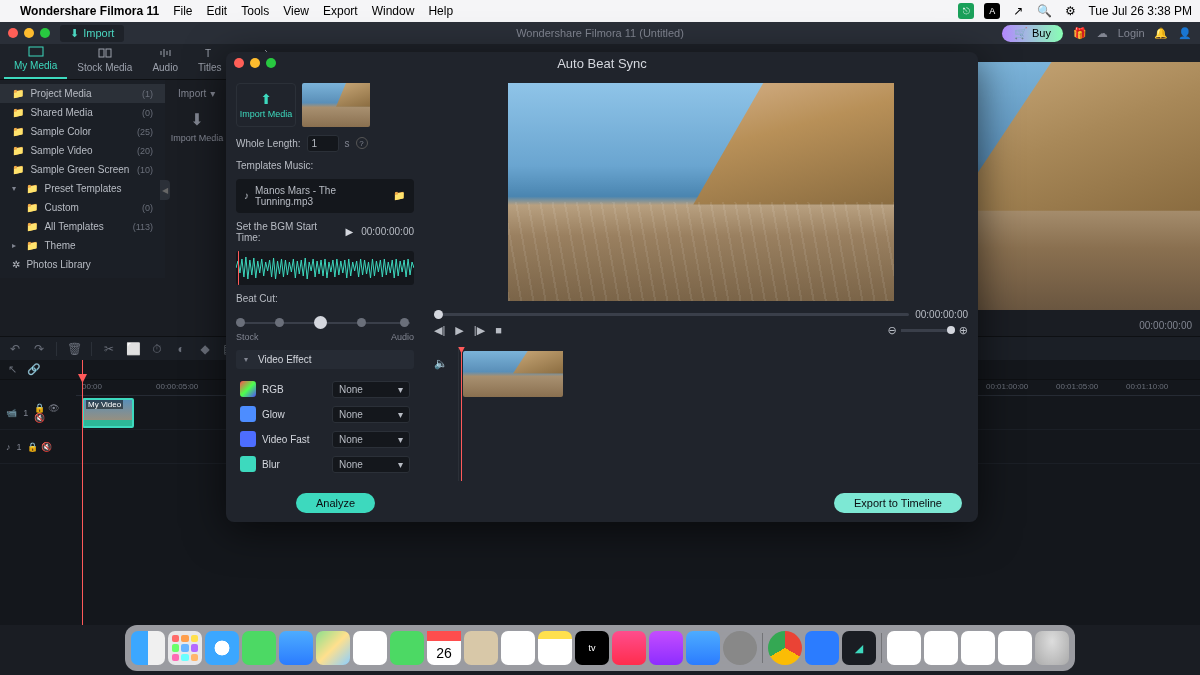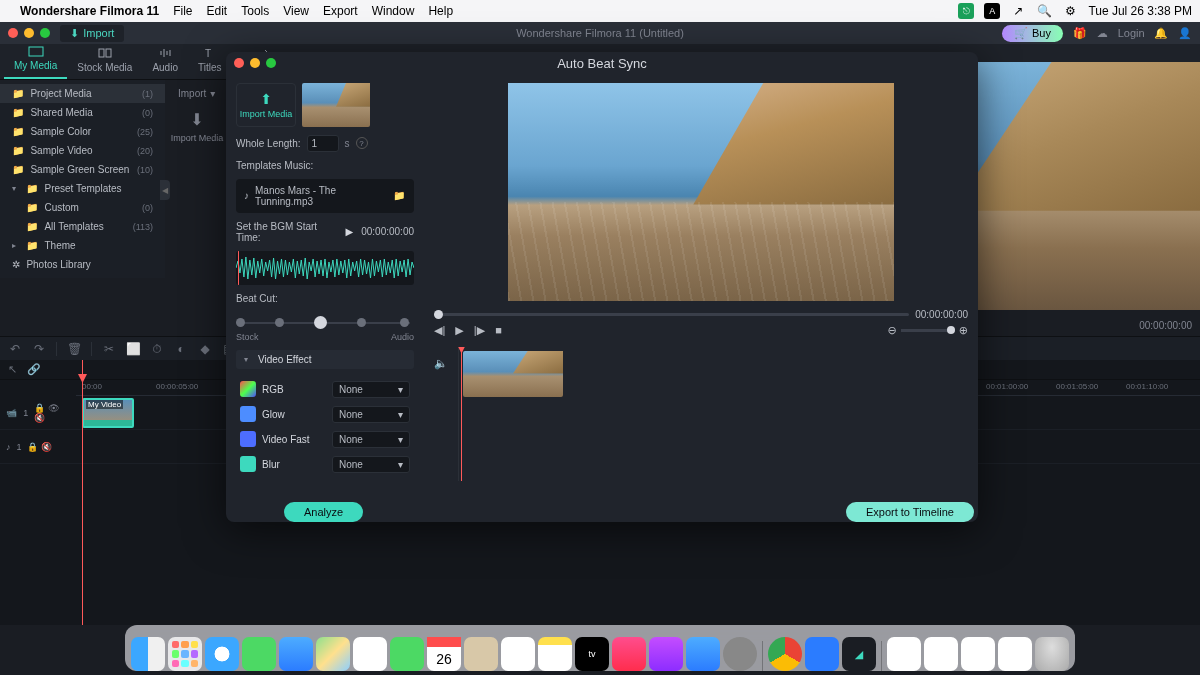--- a/index.html
+++ b/index.html
@@ -129,27 +129,27 @@
 .mctr .vbar .vt { position:absolute; right:0; top:-3px; width:8px; height:8px; background:#d4d7de; border-radius:50%;}
 
 .mtl { flex: 1; display: flex; margin-top: 6px; }
 .mtl-l { width: 24px; display: flex; align-items: flex-start; padding-top: 10px; color: #818591; }
 .mtl-r { flex: 1; position: relative; border-left:1px solid #2b3038;}
 .mtl-ph { position:absolute; left:2px; top:0; bottom:0; width:1px; background:#ff5a5a;}
 .mtl-ph::before { content:''; position:absolute; top:0; left:-3px; width:7px; height:7px; background:#ff5a5a; clip-path:polygon(0 0,100% 0,50% 100%);}
 .mclip { position: absolute; left: 4px; top: 4px; width: 100px; height: 46px; background: linear-gradient(180deg,#7bb3d9 0%,#5a8fb8 45%,#a89070 55%,#8a7050 100%); border-radius: 2px; }
 .mclip::before { content:''; position:absolute; right:0; top:0; width:50%; height:50%; background:linear-gradient(160deg,#c9a878,#8a6c40); clip-path:polygon(30% 0,100% 0,100% 100%,0 100%);}
 
-.modal-foot { height: 40px; display: flex; align-items: flex-end; padding: 0 4px; }
+.modal-foot { height: 40px; display: flex; align-items: center; padding: 0 16px; }
 .btn { padding: 4px 20px; border-radius: 12px; font-size: 11px; cursor: pointer; border: none; }
 .btn.analyze { background: #3dd9be; color: #0a0c10; margin-left: 54px; }
 .btn.export { background: #7de8d4; color: #0a0c10; margin-left: auto; }
 
 
-.dock { position: absolute; bottom: 4px; left: 50%; transform: translateX(-50%); height: 46px; background: rgba(240,240,245,0.6); border-radius: 12px; display: flex; align-items: flex-end; padding: 0 6px; gap: 3px; backdrop-filter: blur(8px); }
+.dock { position: absolute; bottom: 4px; left: 50%; transform: translateX(-50%); height: 46px; background: rgba(240,240,245,0.6); border-radius: 12px; display: flex; align-items: center; padding: 0 6px; gap: 3px; backdrop-filter: blur(8px); }
 .dicon { width: 34px; height: 34px; border-radius: 7px; }
 .dsep { width: 1px; height: 30px; background: rgba(0,0,0,0.25); margin: 0 2px;}
 </style>
 </head>
 <body>
 
 <div class="menubar">
   <span class="apple"></span>
   <span class="appname">Wondershare Filmora 11</span>
   <span class="mitem">File</span>

